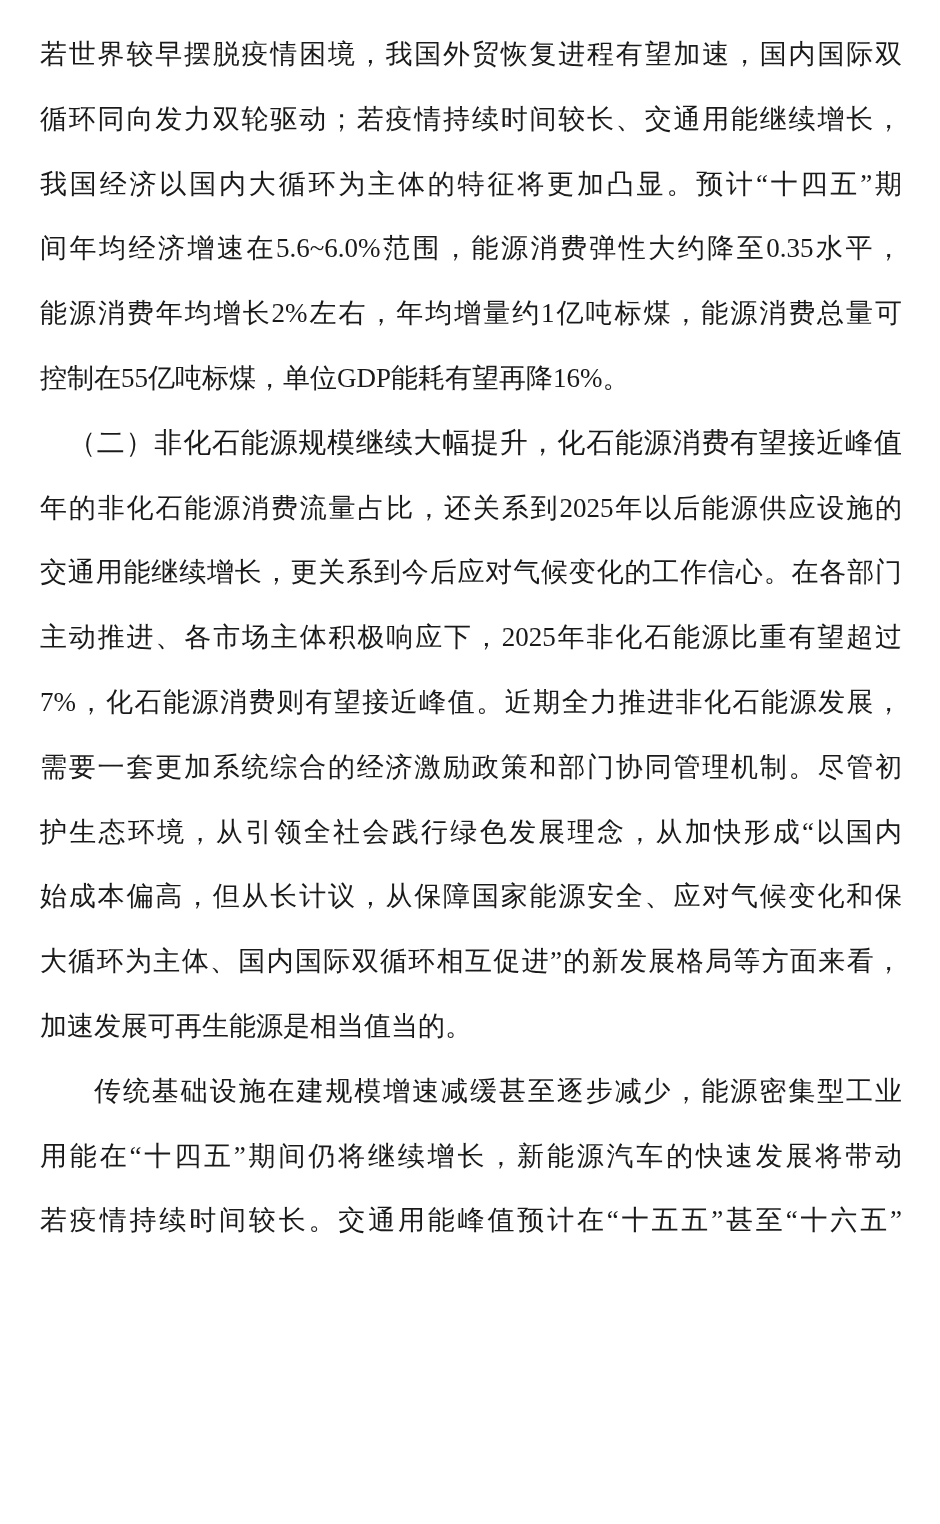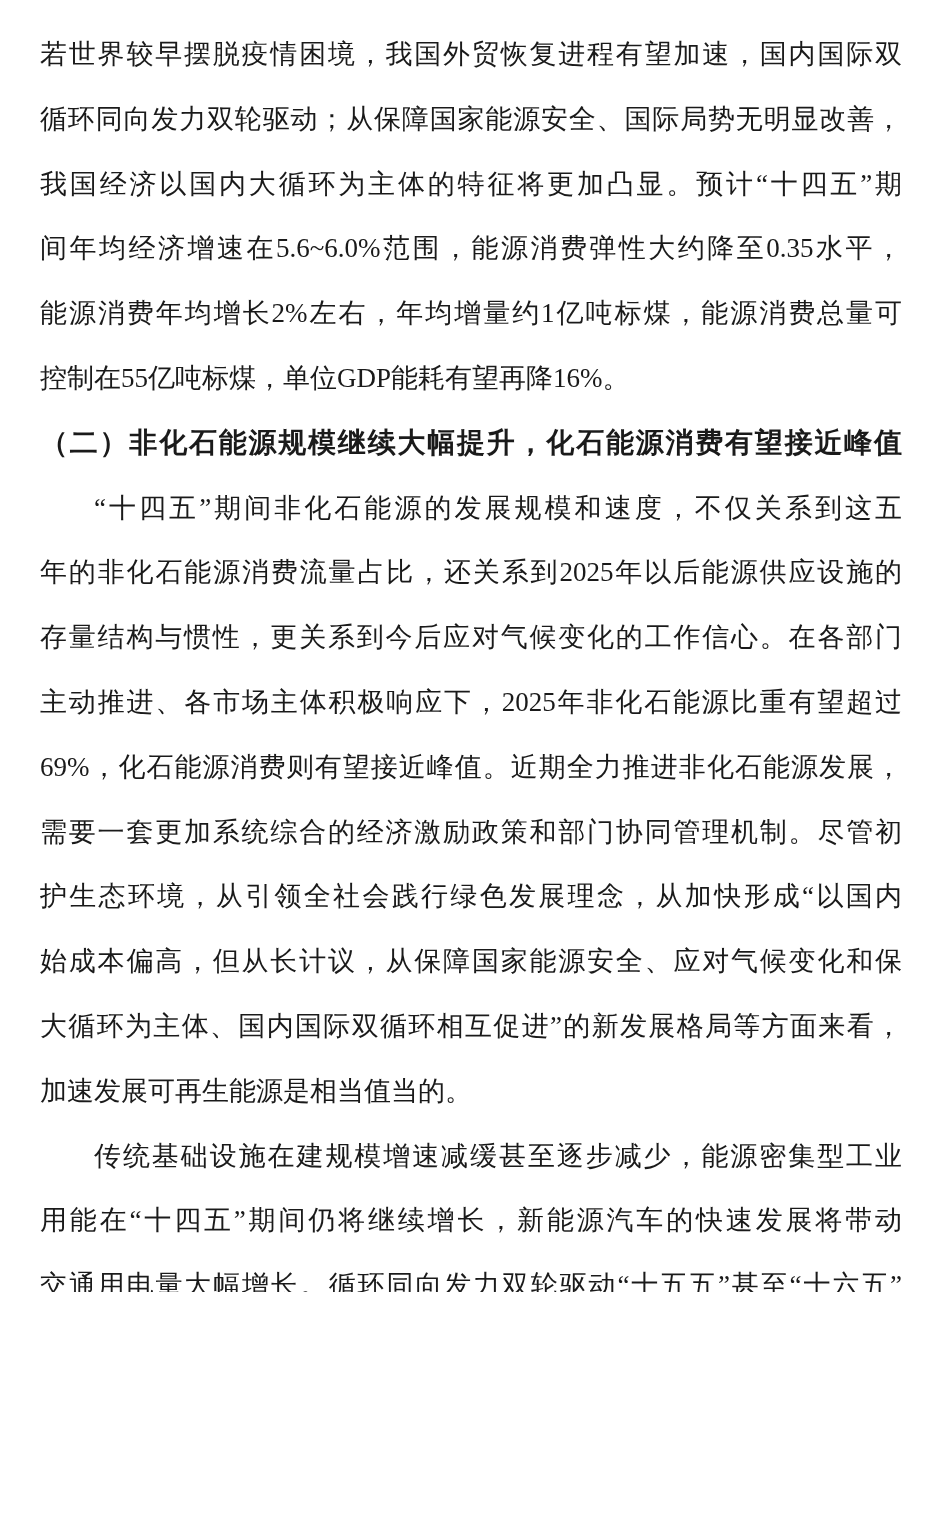--- a/index.html
+++ b/index.html
@@ -40,53 +40,53 @@
   .end {
     text-align: right;
     text-align-last: left;
   }
   
   .indent {
     text-indent: 54px;
   }
   .heading {
     font-family: "Liberation Sans", "DejaVu Sans", sans-serif;
-    font-weight: bold;
+    font-weight: normal;
     font-size: 28px;
+    margin-left: 28px;
   }
   .page-number {
     position: absolute;
     left: 0;
     top: 1482px;
     width: 100%;
     text-align: center;
     font-size: 26px;
     line-height: 32px;
   }
 </style>
 </head>
 <body>
 
 <div class="page">
   <div class="content">
     <div class="line fill">若世界较早摆脱疫情困境，我国外贸恢复进程有望加速，国内国际双</div>
-    <div class="line fill">循环同向发力双轮驱动；从保障国家能源安全、国际局势无明显改善，</div>
+    <div class="line fill">循环同向发力双轮驱动；若疫情持续时间较长、交通用能继续增长，</div>
     <div class="line fill">我国经济以国内大循环为主体的特征将更加凸显。预计“十四五”期</div>
     <div class="line fill">间年均经济增速在5.6~6.0%范围，能源消费弹性大约降至0.35水平，</div>
     <div class="line fill">能源消费年均增长2%左右，年均增量约1亿吨标煤，能源消费总量可</div>
     <div class="line end">控制在55亿吨标煤，单位GDP能耗有望再降16%。</div>
     <div class="line heading fill">（二）非化石能源规模继续大幅提升，化石能源消费有望接近峰值</div>
-    <div class="line fill indent">“十四五”期间非化石能源的发展规模和速度，不仅关系到这五</div>
     <div class="line fill">年的非化石能源消费流量占比，还关系到2025年以后能源供应设施的</div>
-    <div class="line fill">存量结构与惯性，更关系到今后应对气候变化的工作信心。在各部门</div>
+    <div class="line fill">交通用能继续增长，更关系到今后应对气候变化的工作信心。在各部门</div>
     <div class="line fill">主动推进、各市场主体积极响应下，2025年非化石能源比重有望超过</div>
-    <div class="line fill">69%，化石能源消费则有望接近峰值。近期全力推进非化石能源发展，</div>
+    <div class="line fill">7%，化石能源消费则有望接近峰值。近期全力推进非化石能源发展，</div>
     <div class="line fill">需要一套更加系统综合的经济激励政策和部门协同管理机制。尽管初</div>
     <div class="line fill">护生态环境，从引领全社会践行绿色发展理念，从加快形成“以国内</div>
     <div class="line fill">始成本偏高，但从长计议，从保障国家能源安全、应对气候变化和保</div>
     <div class="line fill">大循环为主体、国内国际双循环相互促进”的新发展格局等方面来看，</div>
     <div class="line end">加速发展可再生能源是相当值当的。</div>
     <div class="line fill indent">传统基础设施在建规模增速减缓甚至逐步减少，能源密集型工业</div>
     <div class="line fill">用能在“十四五”期间仍将继续增长，新能源汽车的快速发展将带动</div>
-    <div class="line fill">交通用电量大幅增长。循环同向发力双轮驱动“十五五”甚至“十六五”</div>
+    <div class="line fill">若疫情持续时间较长。交通用能峰值预计在“十五五”甚至“十六五”</div>
   </div>
   <div class="page-number">6</div>
 </div>
 
 </body></html>

